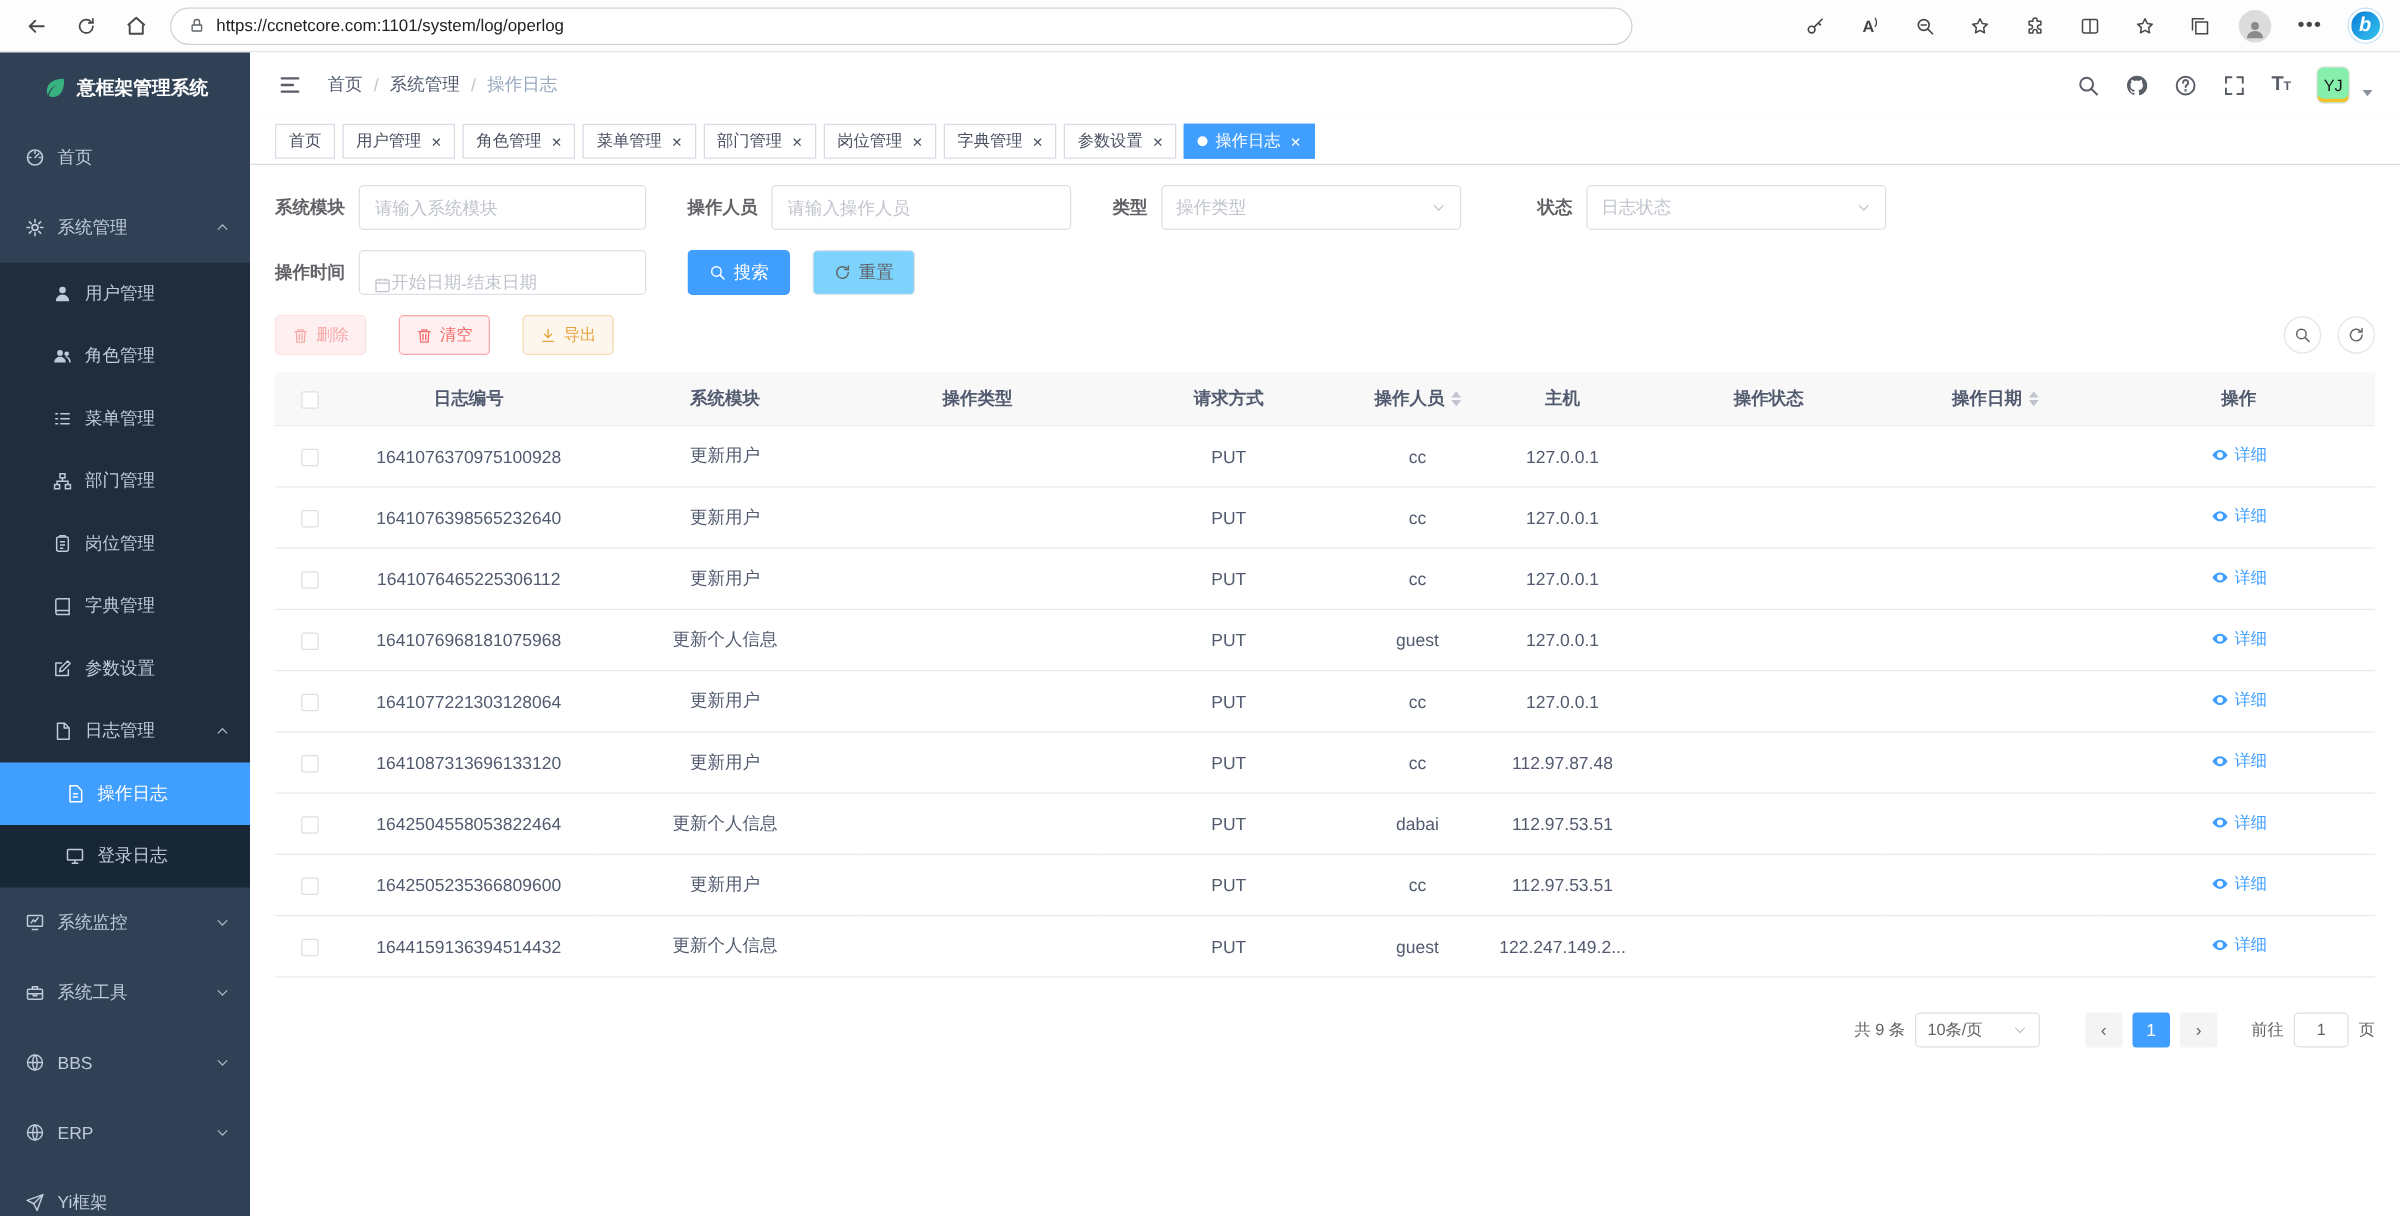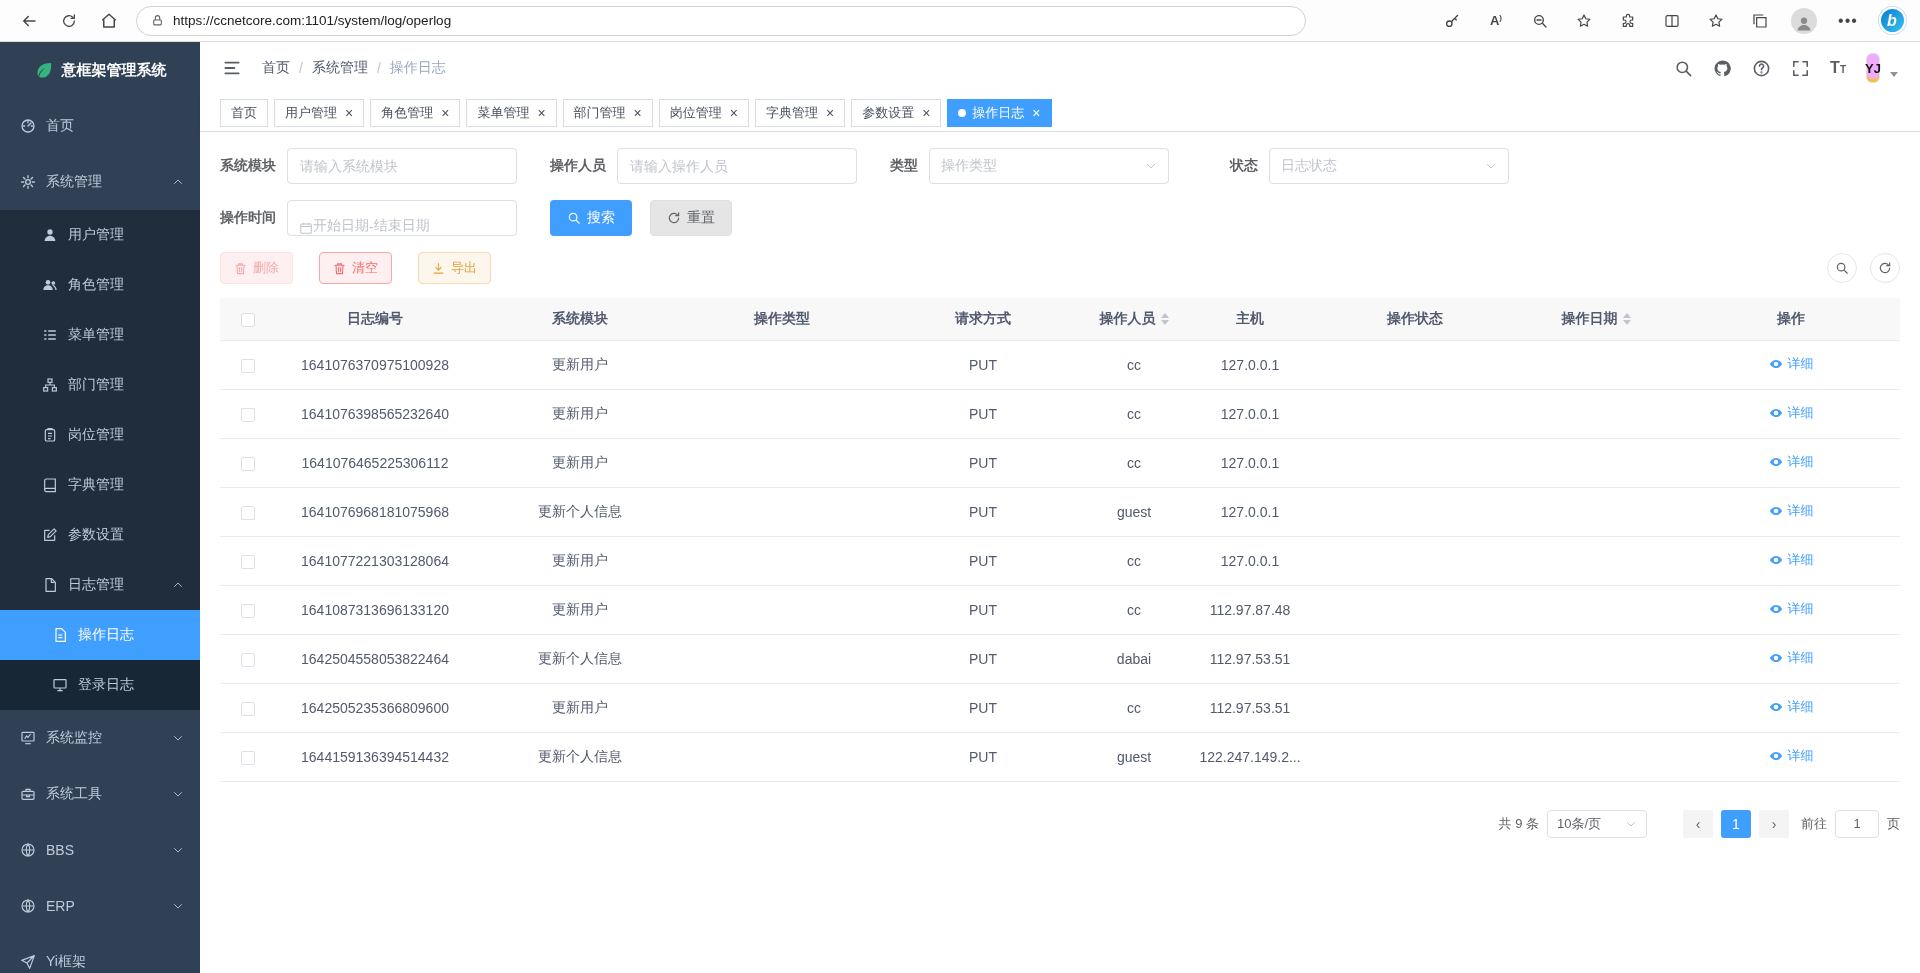--- a/index.html
+++ b/index.html
@@ -43,21 +43,21 @@
 .navbar{height:52px;display:flex;align-items:center;padding:0 22px;background:#fff;flex:none}
 .hamburger{width:20px;height:20px;color:#5a5e66;margin-right:20px;cursor:pointer}
 .breadcrumb{display:flex;align-items:center;gap:9px;font-size:14px}
 .crumb{color:#515a6e;cursor:pointer}
 .crumb.last{color:#97a8be;cursor:default}
 .crumb-sep{color:#c0c4cc}
 .nav-right{margin-left:auto;display:flex;align-items:center;gap:20px;color:#5a5e66}
 .nav-icon-btn{width:19px;height:19px;color:#5a5e66;cursor:pointer}
 .textsize{font-weight:700;font-size:16px;color:#5a5e66;cursor:pointer;line-height:1}
 .textsize small{font-size:10px;font-weight:700}
-.avatar-logo{width:14px;height:30px;border-radius:6px;background:#f0abfc;border:1px solid #e3e3e3;color:#15171c;font-weight:700;font-size:13px;display:flex;align-items:center;justify-content:center;box-shadow:inset 0 -3px 0 #f5c22b;cursor:pointer}
+.avatar-logo{width:27px;height:30px;border-radius:6px;background:#86efac;border:1px solid #e3e3e3;color:#15171c;font-weight:400;font-size:13px;display:flex;align-items:center;justify-content:center;box-shadow:inset 0 -3px 0 #f5c22b;cursor:pointer}
 .avatar-caret{width:0;height:0;border-left:4px solid transparent;border-right:4px solid transparent;border-top:5px solid #8c939d;margin-left:-10px;margin-top:12px;cursor:pointer}
 
 
 .tags-bar{height:38px;display:flex;align-items:center;padding:0 20px;background:#fff;border-bottom:1px solid #d8dce5;box-shadow:0 1px 3px rgba(0,0,0,.08);gap:6px;flex:none}
 .tag{display:inline-flex;align-items:center;height:28px;padding:0 10px;border:1px solid #d8dce5;background:#fff;color:#495060;font-size:13px;gap:6px;cursor:pointer;white-space:nowrap}
 .tag .dot{width:8px;height:8px;border-radius:50%;background:#fff}
 .tag.active{background:#409eff;border-color:#409eff;color:#fff}
 .tag .close{font-size:14px;line-height:1;margin-left:2px}
 
 
@@ -65,21 +65,21 @@
 .filter-row{display:flex;align-items:center;margin-bottom:16px}
 .f-group{display:flex;align-items:center;margin-right:33px}
 .f-label{font-size:14px;font-weight:700;color:#606266;margin-right:11px;white-space:nowrap}
 .f-input{height:36px;border:1px solid #dcdfe6;border-radius:4px;padding:0 12px;font-size:14px;color:#606266;width:230px;background:#fff}
 .f-input::placeholder{color:#c0c4cc}
 .f-select{width:240px;height:36px;border:1px solid #dcdfe6;border-radius:4px;display:flex;align-items:center;justify-content:space-between;padding:0 11px;color:#c0c4cc;font-size:14px;cursor:pointer;background:#fff}
 .f-select .icon{color:#c0c4cc}
 .date-range{width:230px;height:36px;border:1px solid #dcdfe6;border-radius:4px;display:flex;align-items:flex-end;padding:0 11px;gap:0;color:#c0c4cc;font-size:14px;background:#fff;cursor:pointer}
 .btn{display:inline-flex;align-items:center;justify-content:center;gap:6px;border-radius:4px;font-size:14px;height:36px;padding:0 16px;cursor:pointer;border:1px solid transparent;white-space:nowrap}
 .btn-primary{background:#409eff;color:#fff}
-.btn-default{background:#e5e5e5;border-color:#dcdfe6;color:#606266}
+.btn-default{background:#7dd3fc;border-color:#dcdfe6;color:#606266}
 .btn-sm{height:32px;padding:0 13px;font-size:13px}
 .btn-danger-disabled{background:#fef0f0;border-color:#fde2e2;color:#f6a9a9;cursor:not-allowed}
 .btn-danger-plain{background:#fef0f0;border-color:#f9a7a7;color:#f56c6c}
 .btn-warning-plain{background:#fdf6ec;border-color:#f5dab1;color:#e6a23c}.ml18{margin-left:18px}
 .toolbar{display:flex;align-items:center;margin:2px 0 14px}
 .toolbar .btn{margin-right:26px}
 .toolbar-right{margin-left:auto;display:flex;align-items:center}
 .circle-btn{width:30px;height:30px;border-radius:50%;border:1px solid #e3e6ec;background:#fff;display:flex;align-items:center;justify-content:center;color:#606266;margin-left:13px;cursor:pointer}
 
 
@@ -92,21 +92,21 @@
 .caret-down{width:0;height:0;border-left:4px solid transparent;border-right:4px solid transparent;border-top:5px solid #c0c4cc}
 .detail-link{color:#409eff;font-size:13px;display:inline-flex;align-items:center;gap:5px;cursor:pointer}
 .detail-link .icon{color:#409eff}
 
 
 .pagination{display:flex;align-items:center;justify-content:flex-end;margin-top:28px;font-size:13px;color:#606266;gap:8px}
 .page-size-select{width:100px;height:28px;border:1px solid #dcdfe6;border-radius:4px;display:flex;align-items:center;justify-content:space-between;padding:0 9px;color:#606266;cursor:pointer;margin-right:28px}
 .page-size-select .icon{color:#c0c4cc}
 .page-btn{min-width:30px;height:28px;border-radius:3px;background:#f4f4f5;color:#606266;display:flex;align-items:center;justify-content:center;font-size:14px;cursor:pointer}
 .page-btn.active{background:#409eff;color:#fff;cursor:default}
-.goto-label{margin-left:4px}
+.goto-label{margin-left:19px}
 .goto-input{width:44px;height:28px;border:1px solid #dcdfe6;border-radius:4px;text-align:center;font-size:13px;color:#606266}
 </style>
 </head>
 <body>
 
 <div class="browser-bar">
   <button class="b-btn">
       <span class="icon i18">
         <svg xmlns="http://www.w3.org/2000/svg" viewBox="0 0 24 24" fill="none" stroke="currentColor" stroke-width="2" stroke-linecap="round">
           <path d="M20 12H5M11 6l-6 6 6 6"></path>

